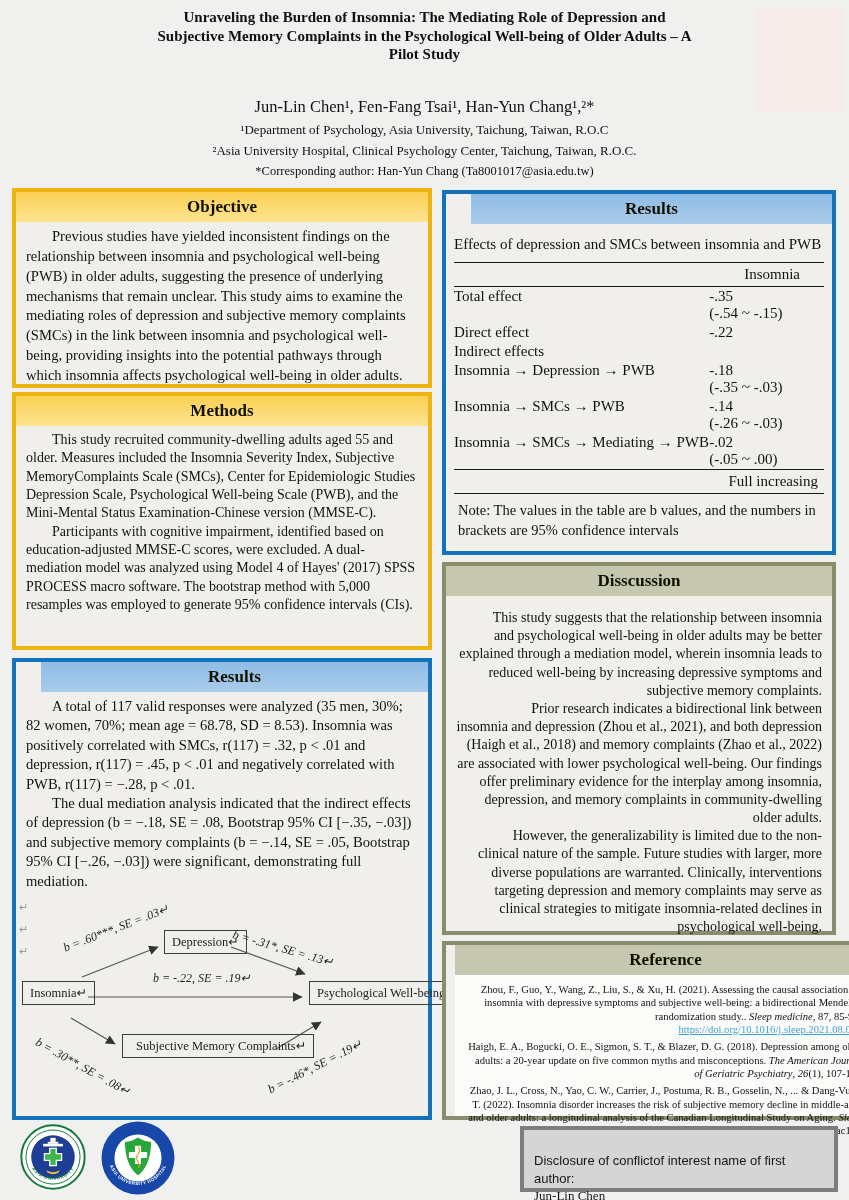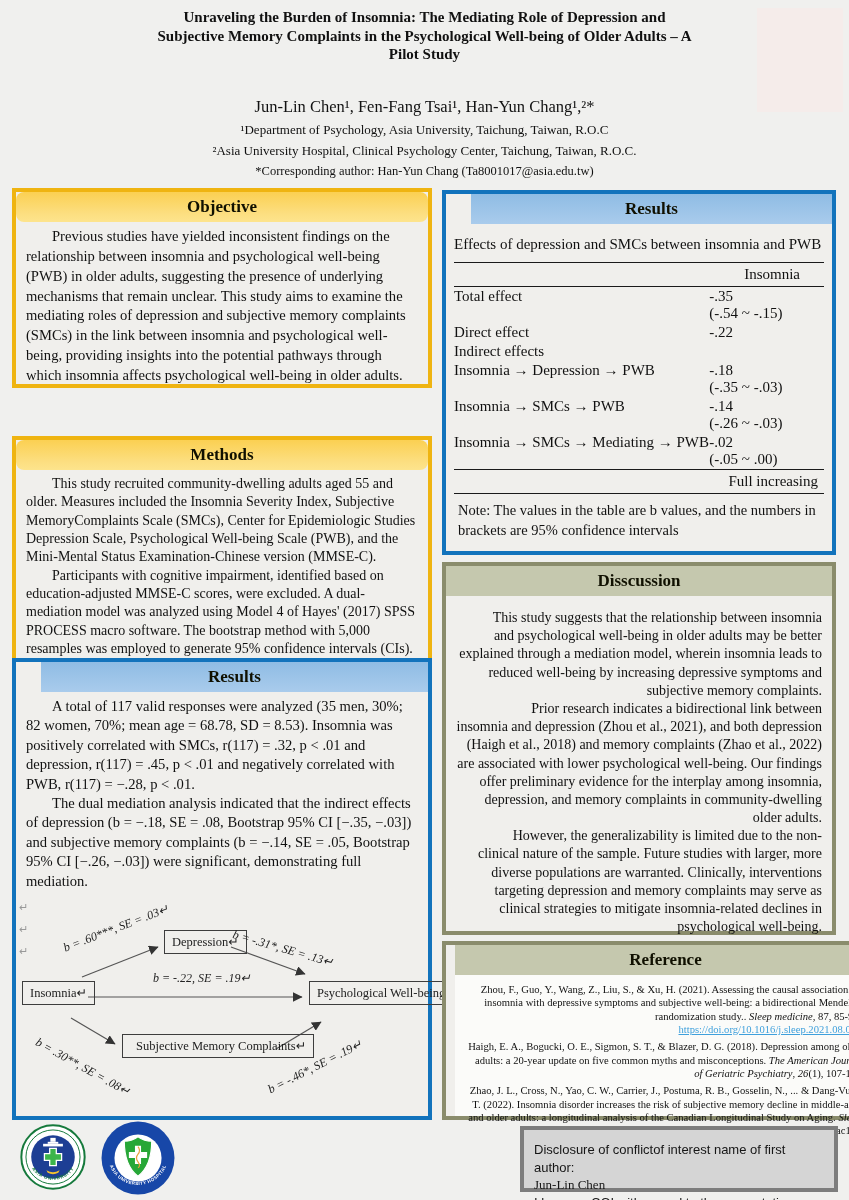--- a/index.html
+++ b/index.html
@@ -13,21 +13,21 @@
   .authors{position:absolute;top:97px;left:0;width:100%;text-align:center;font-size:16.5px;z-index:2;}
   .affil1{position:absolute;top:122px;left:0;width:100%;text-align:center;font-size:13px;z-index:2;}
   .affil2{position:absolute;top:143px;left:0;width:100%;text-align:center;font-size:13px;z-index:2;}
   .corr{position:absolute;top:164px;left:0;width:100%;text-align:center;font-size:12.5px;z-index:2;}
 
   
   .box{position:absolute;border-style:solid;border-width:4px;background:#F0EFEC;box-sizing:border-box;}
   .hd{height:30px;display:flex;align-items:center;justify-content:center;
     font-weight:bold;font-size:17px;color:#101000;}
   .gold{border-color:#EFB411;}
-  .gold .hd{background:linear-gradient(180deg,#FBD052 0%,#FCDE7F 70%,#FDE48D 100%);border-radius:8px;}
+  .gold .hd{background:linear-gradient(180deg,#FBD052 0%,#FCDE7F 70%,#FDE48D 100%);}
   .blue{border-color:#1273BC;}
   .blue .hd{background:linear-gradient(180deg,#8FBCE4 0%,#A9CBEC 100%);margin-left:25px;}
   .olive{border-color:#8A8C6C;text-align:right;}
   .olive .hd{background:#C5C8AE;}
 
   .bd{padding:5px 10px;}
   .bd p{margin:0;text-indent:26px;}
   .obj-bd{font-size:14.6px;line-height:1.36;}
   .met-bd{font-size:14px;line-height:1.31;}
   .resL-bd{font-size:14.6px;line-height:1.33;}
@@ -54,21 +54,21 @@
 
   
   .ref-bd{padding:4px 8px;background:#FBFBF9;height:133px;}
   .ref{font-size:10.6px;line-height:1.26;margin:4px;}
   .ref em{font-style:italic;}
   .link{color:#3FA0DC;text-decoration:underline;cursor:pointer;}
 
   
   .disclosure{position:absolute;left:520px;top:1126px;width:318px;height:66px;
     border:4px solid #7D7D7D;background:#D5D5D5;box-sizing:border-box;
-    padding:11px 10px;font-size:13px;line-height:1.35;color:#161616;}
+    padding:22px 10px;font-size:13px;line-height:1.35;color:#161616;}
   .disc-sans{font-family:"Liberation Sans",sans-serif;}
   .disc-serif{font-family:"Liberation Serif",serif;}
 
   .logo{position:absolute;}
 </style>
 </head>
 <body>
 
 <div id="poster">
 
@@ -83,21 +83,21 @@
   <div class="affil2">²Asia University Hospital, Clinical Psychology Center, Taichung, Taiwan, R.O.C.</div>
   <div class="corr">*Corresponding author: Han-Yun Chang (Ta8001017@asia.edu.tw)</div>
 
   <div class="box gold" style="left:12px;top:188px;width:420px;height:200px;">
     <div class="hd">Objective</div>
     <div class="bd obj-bd">
       <p>Previous studies have yielded inconsistent findings on the relationship between insomnia and psychological well-being (PWB) in older adults, suggesting the presence of underlying mechanisms that remain unclear. This study aims to examine the mediating roles of depression and subjective memory complaints (SMCs) in the link between insomnia and psychological well-being, providing insights into the potential pathways through which insomnia affects psychological well-being in older adults.</p>
     </div>
   </div>
 
-  <div class="box gold" style="left:12px;top:392px;width:420px;height:258px;margin-top:44px;">
+  <div class="box gold" style="left:12px;top:392px;width:420px;height:258px;">
     <div class="hd">Methods</div>
     <div class="bd met-bd">
       <p>This study recruited community-dwelling adults aged 55 and older. Measures included the Insomnia Severity Index, Subjective MemoryComplaints Scale (SMCs), Center for Epidemiologic Studies Depression Scale, Psychological Well-being Scale (PWB), and the Mini-Mental Status Examination-Chinese version (MMSE-C).</p>
       <p>Participants with cognitive impairment, identified based on education-adjusted MMSE-C scores, were excluded. A dual-mediation model was analyzed using Model 4 of Hayes' (2017) SPSS PROCESS macro software. The bootstrap method with 5,000 resamples was employed to generate 95% confidence intervals (CIs).</p>
     </div>
   </div>
 
   <div class="box blue" style="left:12px;top:658px;width:420px;height:462px;">
     <div class="hd">Results</div>
     <div class="bd resL-bd">

